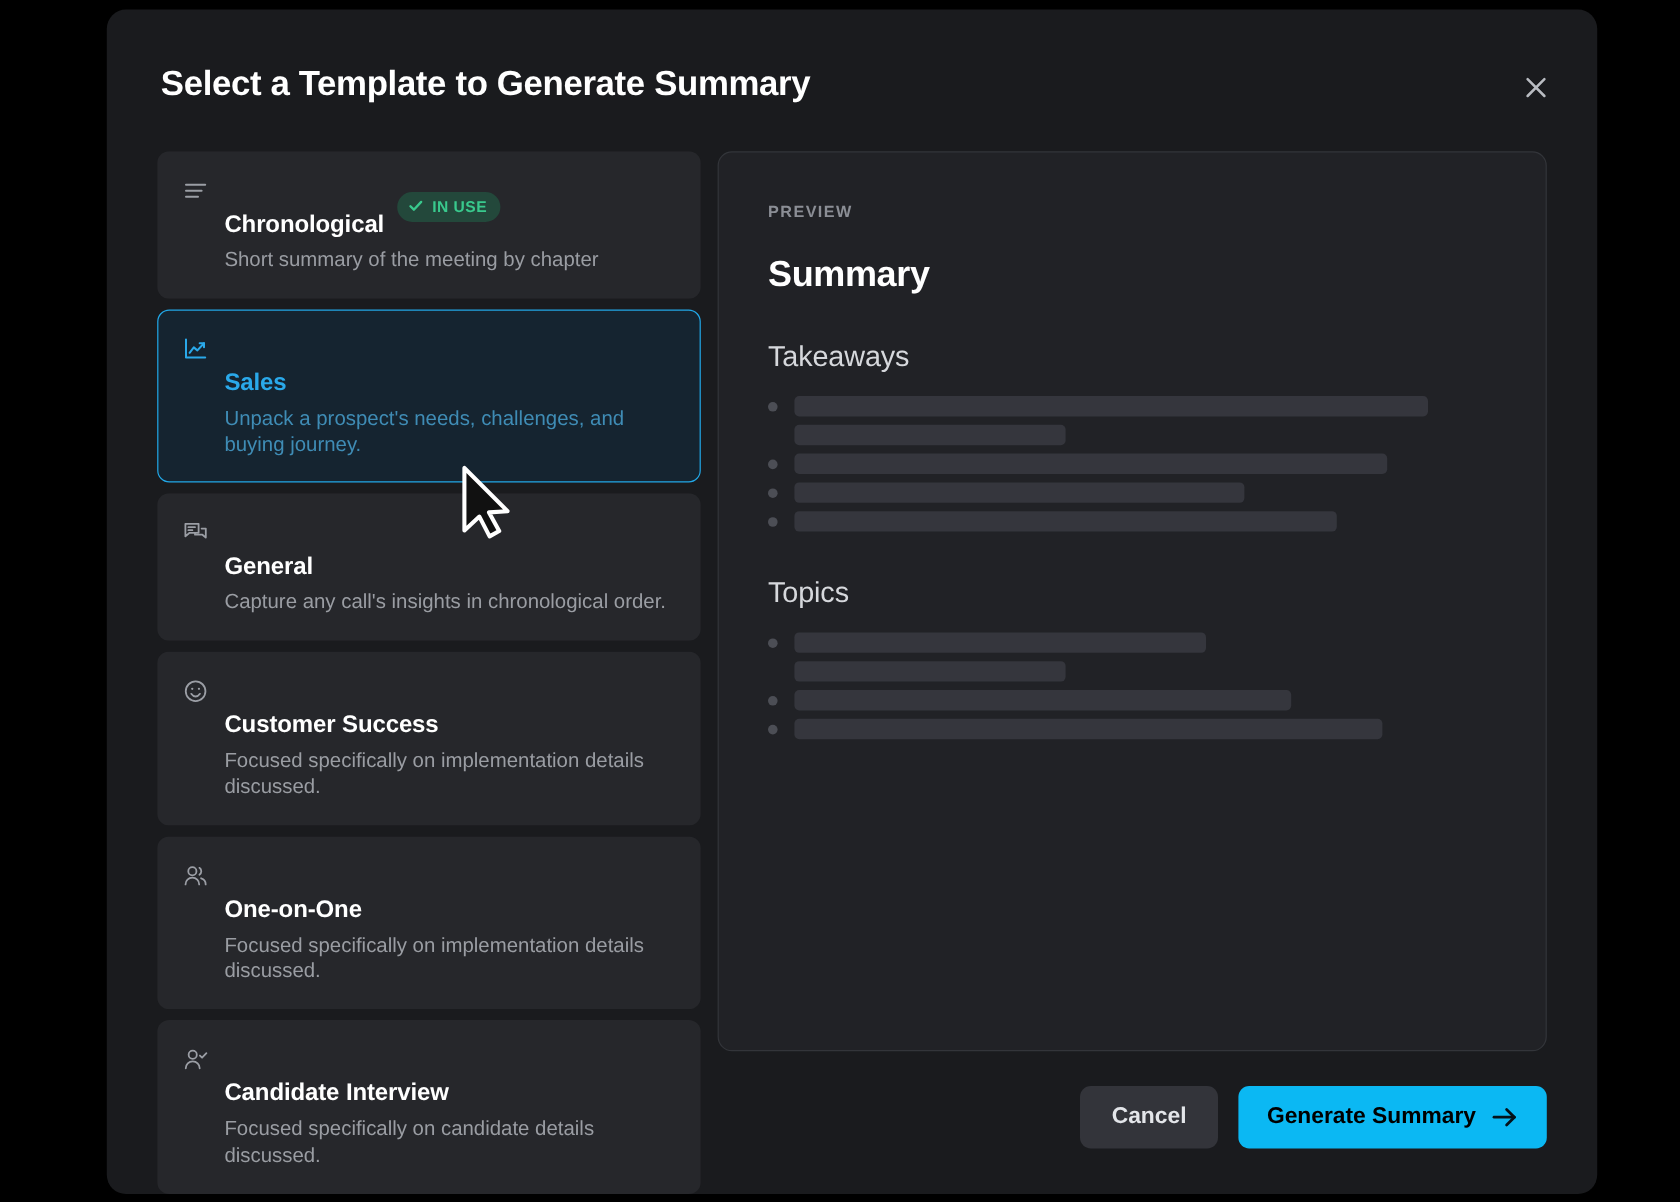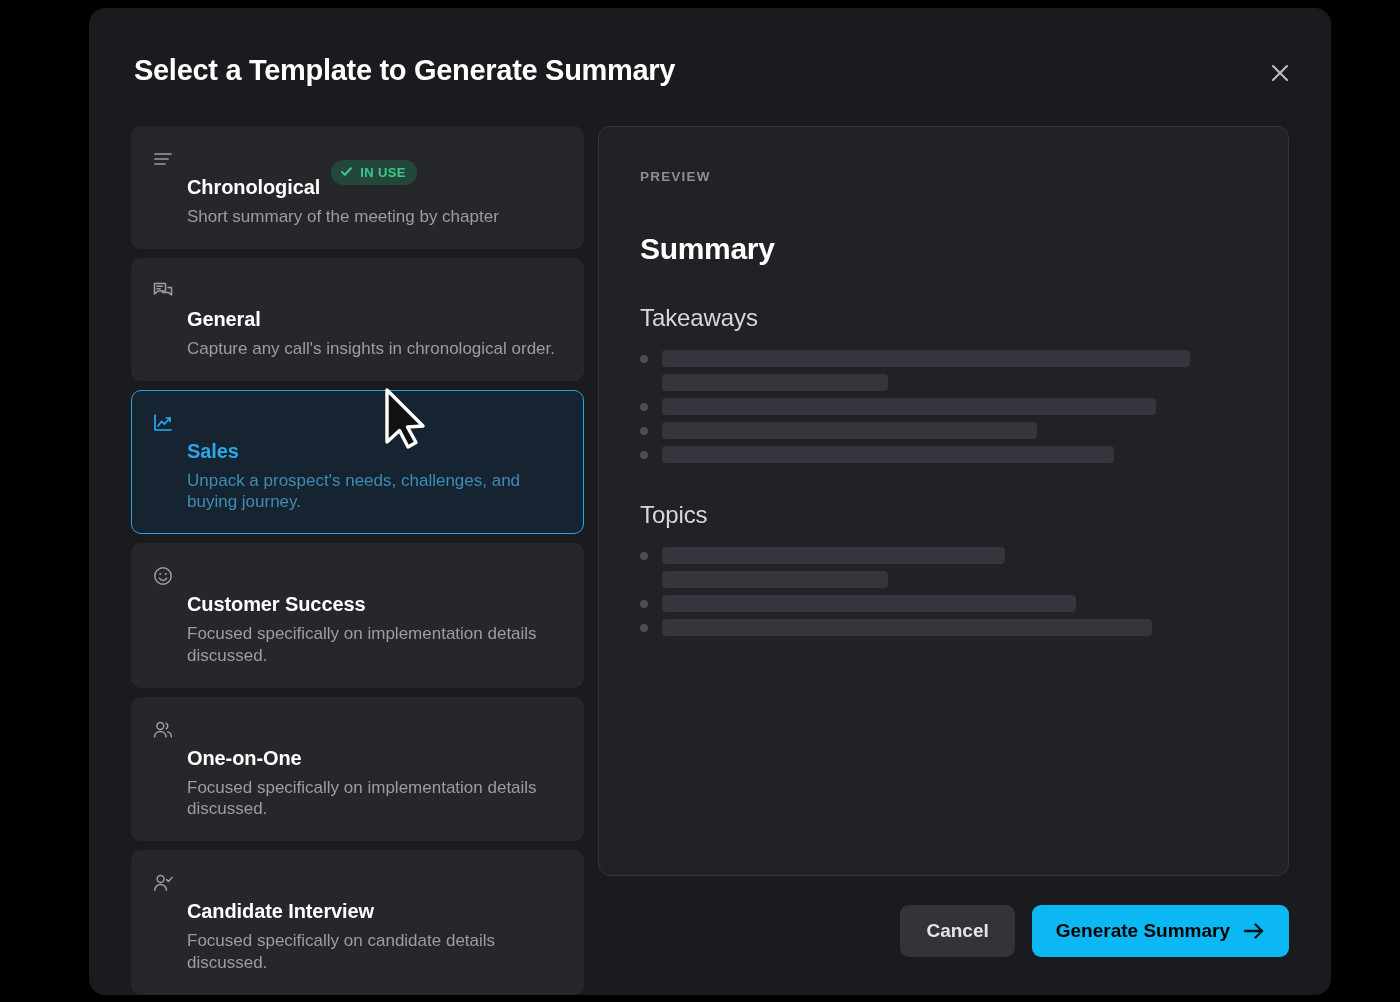--- a/index.html
+++ b/index.html
@@ -128,21 +128,21 @@
     padding: 42px 72px 40px 41px;
     overflow: hidden;
   }
   .preview-label {
     font-size: 13.5px;
     font-weight: bold;
     letter-spacing: 1.2px;
     color: #8b8e95;
   }
   .preview-h1 {
-    margin-top: 48px;
+    margin-top: 28px;
     font-size: 30px;
     font-weight: bold;
     color: #ffffff;
     letter-spacing: -0.3px;
   }
   .preview-h2 {
     margin-top: 38px;
     margin-bottom: 18px;
     font-size: 24px;
     font-weight: normal;
@@ -253,53 +253,53 @@
                   </svg>
                 </span>
                 <span>IN USE</span>
               </span>
             </div>
             <div class="tc-desc">Short summary of the meeting by chapter</div>
           </div>
         </div>
       </div>
 
+      <div class="template-card selected">
+        <div class="tc-row">
+          <span class="tc-icon">
+            <svg width="22" height="22" viewBox="0 0 22 22" fill="none" stroke="currentColor" stroke-width="1.7" stroke-linecap="round" stroke-linejoin="round">
+              <polyline points="3,3 3,18 19,18"></polyline>
+              <polyline points="6,14 9.5,9.5 12.5,12 18,6"></polyline>
+              <polyline points="14.4,6 18,6 18,9.4"></polyline>
+            </svg>
+          </span>
+          <div class="tc-text">
+            <div class="tc-titleline">
+              <span class="tc-title">Sales</span>
+            </div>
+            <div class="tc-desc">Unpack a prospect's needs, challenges, and buying journey.</div>
+          </div>
+        </div>
+      </div>
+
       <div class="template-card">
         <div class="tc-row">
           <span class="tc-icon">
             <svg width="22" height="22" viewBox="0 0 22 22" fill="none" stroke="currentColor" stroke-width="1.5" stroke-linecap="round" stroke-linejoin="round">
               <path d="M2.5 3.5h11v7.5h-7.5l-3.5 3z"></path>
               <path d="M16 7.5h3.5v7.5l-2.8-2.4h-6.2v-1.6"></path>
               <line x1="5" y1="6.3" x2="10.5" y2="6.3"></line>
               <line x1="5" y1="8.8" x2="8.3" y2="8.8"></line>
             </svg>
           </span>
           <div class="tc-text">
             <div class="tc-titleline">
               <span class="tc-title">General</span>
             </div>
             <div class="tc-desc">Capture any call's insights in chronological order.</div>
-          </div>
-        </div>
-      </div>
-
-      <div class="template-card selected">
-        <div class="tc-row">
-          <span class="tc-icon">
-            <svg width="22" height="22" viewBox="0 0 22 22" fill="none" stroke="currentColor" stroke-width="1.7" stroke-linecap="round" stroke-linejoin="round">
-              <polyline points="3,3 3,18 19,18"></polyline>
-              <polyline points="6,14 9.5,9.5 12.5,12 18,6"></polyline>
-              <polyline points="14.4,6 18,6 18,9.4"></polyline>
-            </svg>
-          </span>
-          <div class="tc-text">
-            <div class="tc-titleline">
-              <span class="tc-title">Sales</span>
-            </div>
-            <div class="tc-desc">Unpack a prospect's needs, challenges, and buying journey.</div>
           </div>
         </div>
       </div>
 
       <div class="template-card">
         <div class="tc-row">
           <span class="tc-icon">
             <svg width="22" height="22" viewBox="0 0 22 22" fill="none" stroke="currentColor" stroke-width="1.5" stroke-linecap="round">
               <circle cx="11" cy="11" r="8.2"></circle>
               <circle cx="8.2" cy="9" r="0.95" fill="currentColor" stroke="none"></circle>

